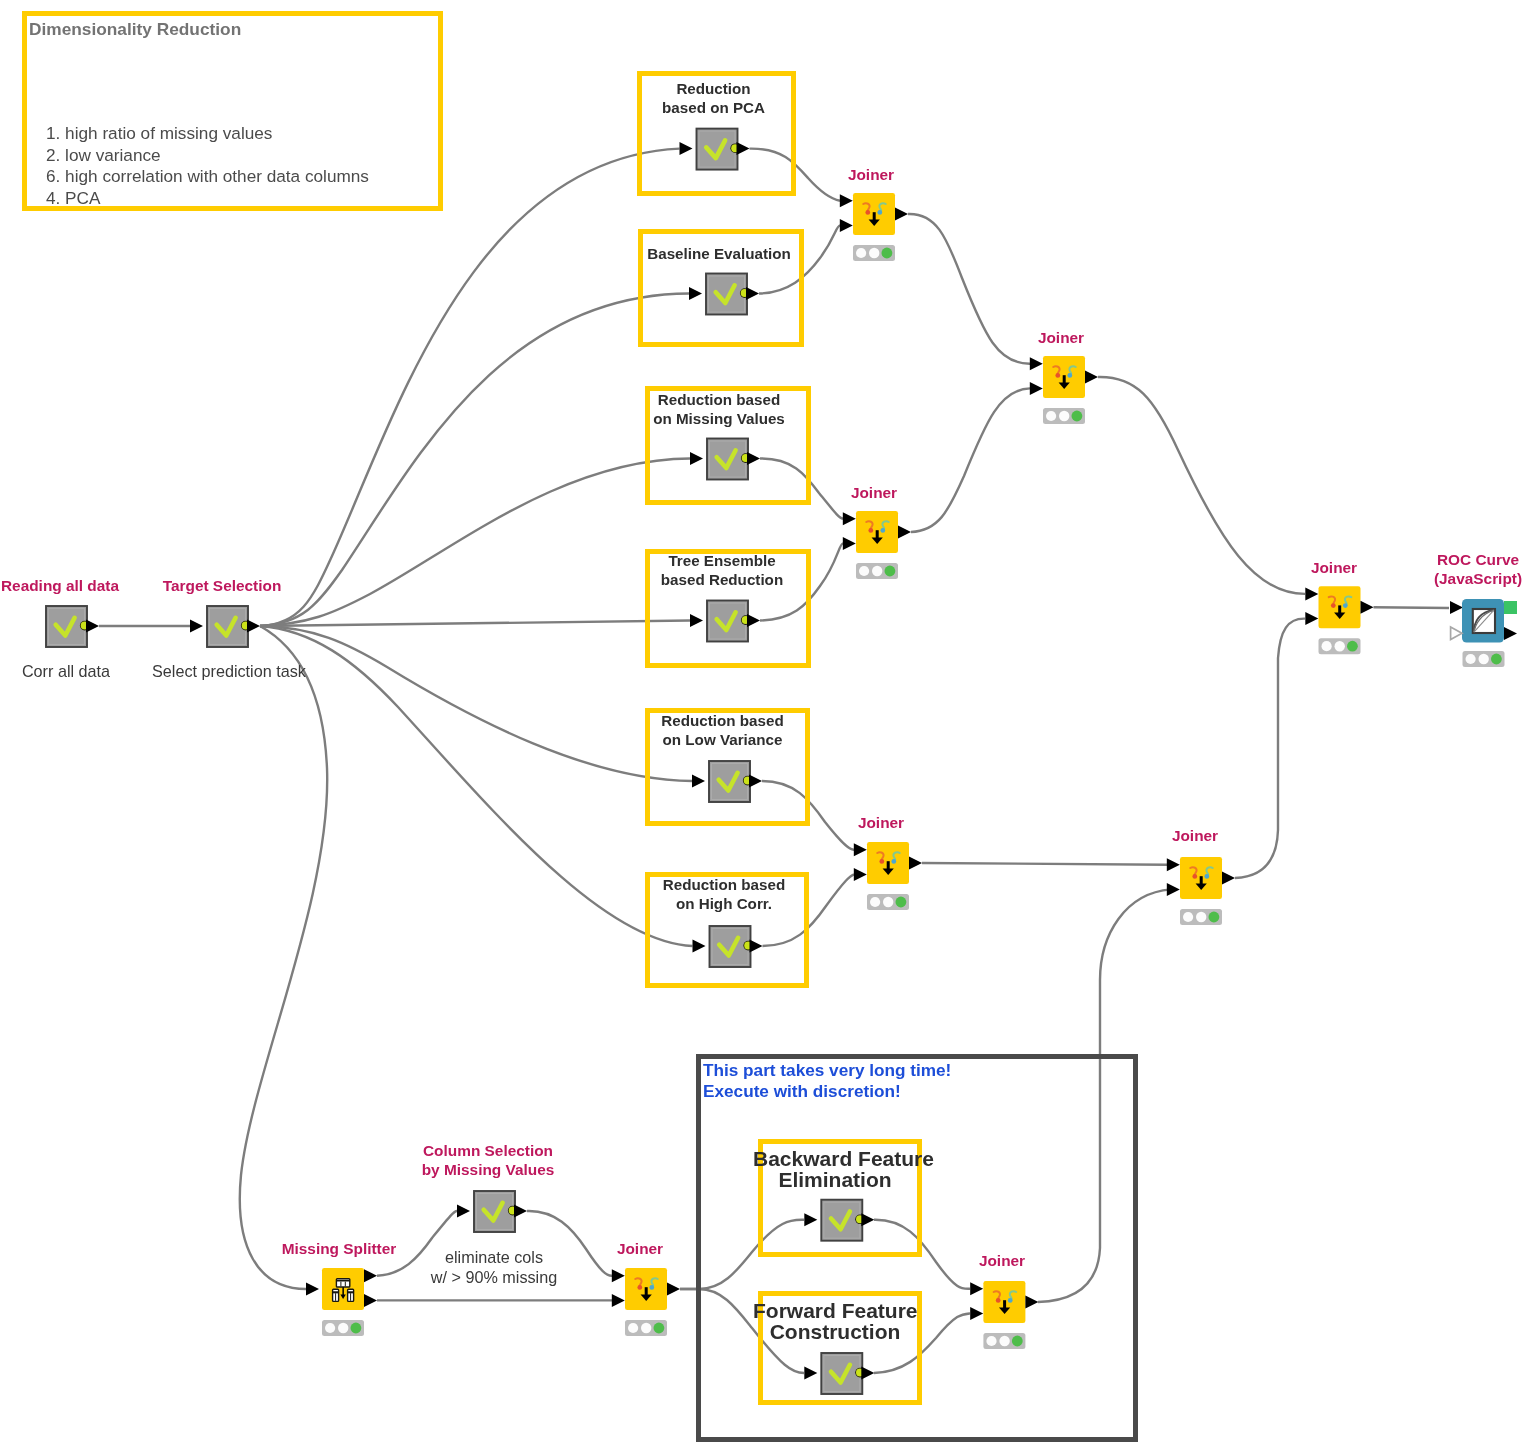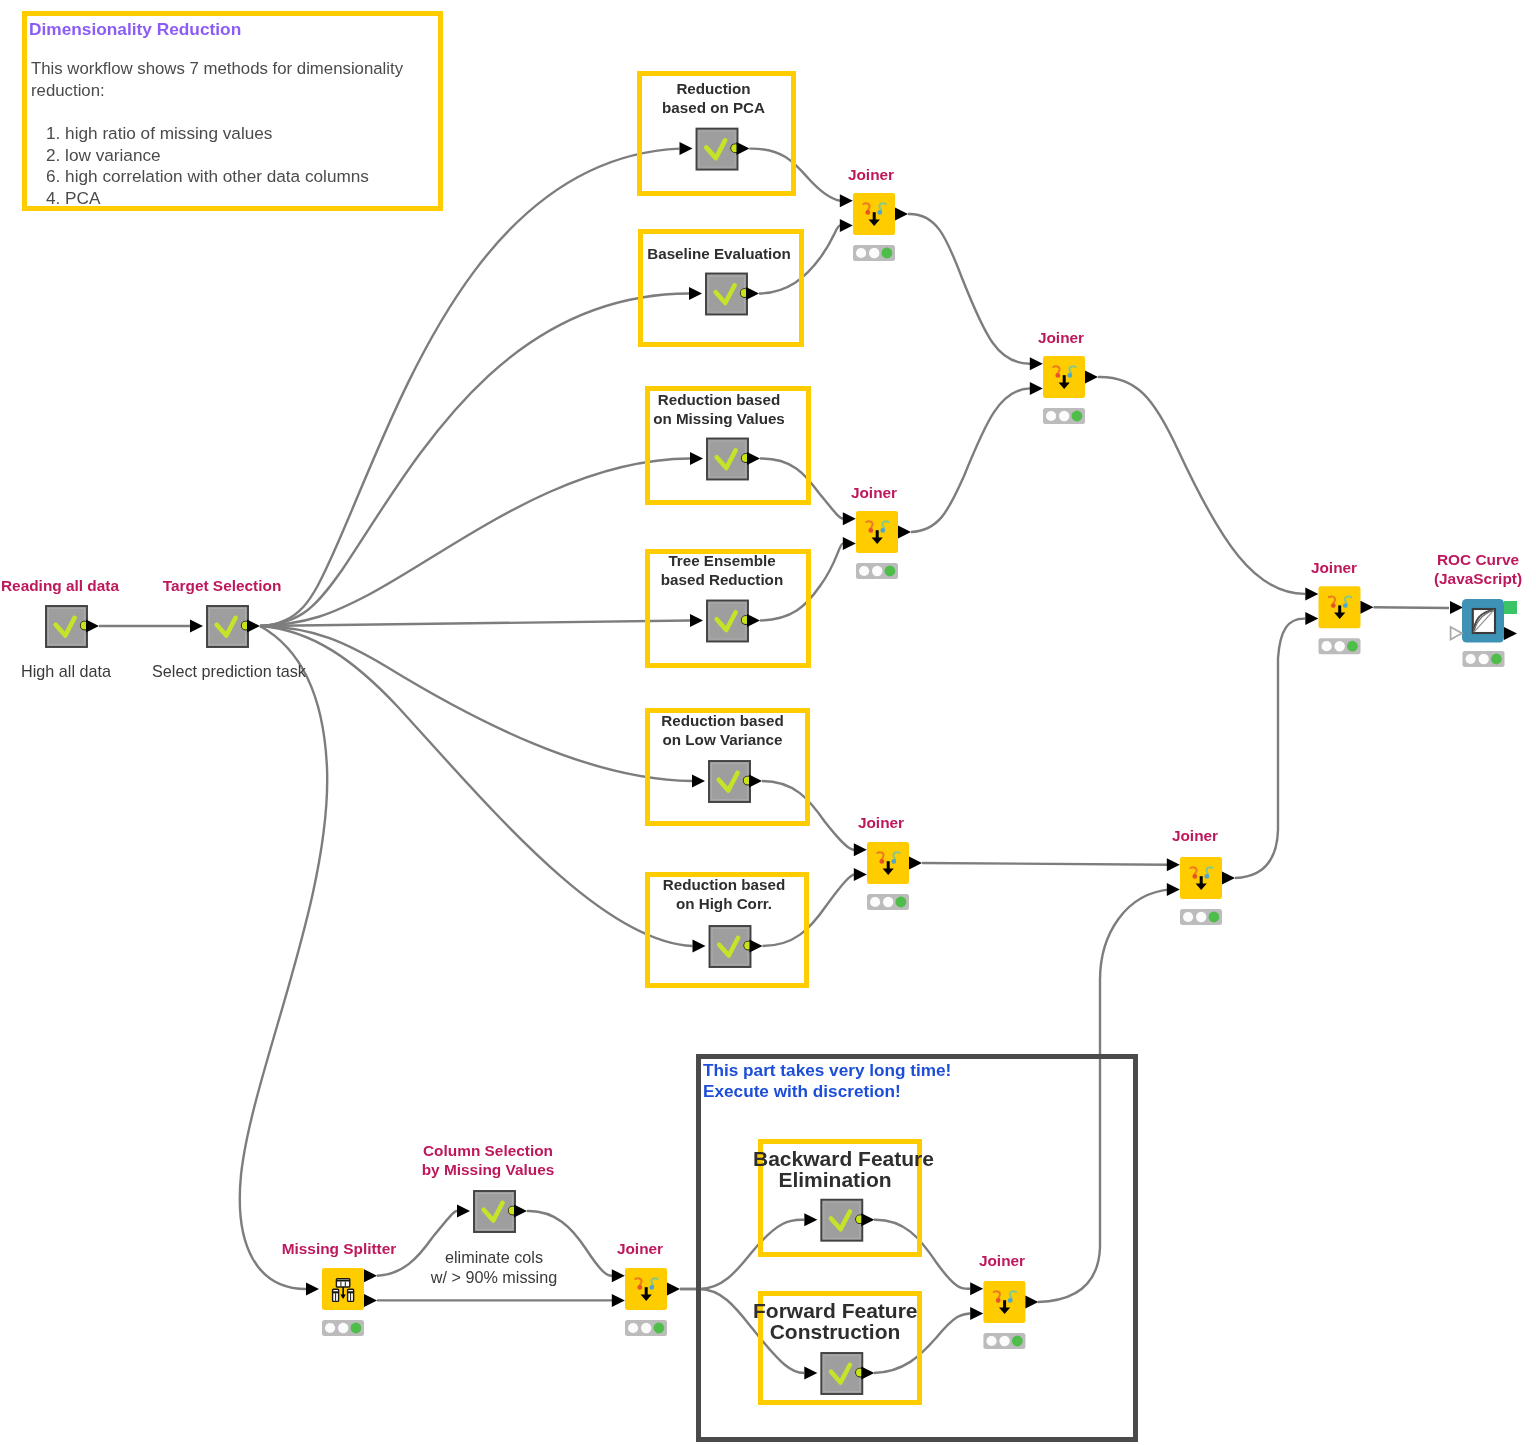--- a/index.html
+++ b/index.html
@@ -3,21 +3,21 @@
 <meta charset="utf-8">
 <style>
 html,body{margin:0;padding:0;background:#ffffff;}
 body{width:1536px;height:1445px;position:relative;overflow:hidden;
      font-family:"Liberation Sans",sans-serif;}
 #canvas{position:absolute;left:0;top:0;width:1536px;height:1445px;background:#fff;}
 svg.scene{position:absolute;left:0;top:0;width:1536px;height:1445px;}
 
 
 .note{position:absolute;border:5px solid #FFCC00;background:#fff;box-sizing:border-box;}
-.note-title{position:absolute;font-weight:bold;font-size:17.3px;color:#8b5cf6;}
+.note-title{position:absolute;font-weight:bold;font-size:17.3px;color:#737373;}
 .note-p{position:absolute;font-size:16.8px;color:#4b4b4b;line-height:22px;white-space:pre;}
 .note-ol{position:absolute;margin:0;padding:0;list-style:none;font-size:17.2px;color:#4b4b4b;
          line-height:21.7px;}
 .note-ol li{white-space:pre;}
 
 
 .warnbox{position:absolute;border:5px solid #4a4a4a;background:transparent;box-sizing:border-box;}
 .warntext{position:absolute;color:#1d4ed8;font-weight:bold;font-size:17.2px;line-height:21.4px;white-space:pre;}
 
 
@@ -173,22 +173,20 @@
 <div class="grp" style="left:758px;top:1291px;width:164px;height:114px;"></div>
 <div class="grp-title big" style="left:753px;top:1301px;width:164px;">Forward Feature
 Construction</div>
 
 <div class="warnbox" style="left:696px;top:1054px;width:442px;height:388px;"></div>
 <div class="warntext" style="left:703px;top:1060px;">This part takes very long time!
 Execute with discretion!</div>
 
 <div class="note" style="left:22px;top:11px;width:421px;height:200px;"></div>
 <div class="note-title" style="left:29px;top:19px;">Dimensionality Reduction</div>
-<div class="note-p" style="left:31px;top:58px;">This workflow shows 7 methods for dimensionality
-reduction:</div>
 <ol class="note-ol" style="left:38px;top:123px;margin-left:8px;">
   <li>1. high ratio of missing values</li>
   <li>2. low variance</li>
   <li>6. high correlation with other data columns</li>
   <li>4. PCA</li>
 </ol>
 
 <svg class="scene" viewBox="0 0 1536 1445">
  <g>
    <use href="#gmeta" x="45" y="605"></use>
@@ -322,21 +320,21 @@
  <g>
    <use href="#ptri" x="306" y="1282.5"></use>
    <use href="#gsplit" x="322" y="1268"></use>
    <use href="#ptri" x="364" y="1269.2"></use>
    <use href="#ptri" x="364" y="1293.9"></use>
    <use href="#gstatus" x="322" y="1320"></use>
  </g>
 </svg>
 
 <div class="nlab" style="left:0.5px;top:576px;width:119px;">Reading all data</div>
-<div class="nsub" style="left:18px;top:661px;width:96px;">High all data</div>
+<div class="nsub" style="left:18px;top:661px;width:96px;">Corr all data</div>
 <div class="nlab" style="left:162px;top:576px;width:120px;">Target Selection</div>
 <div class="nsub" style="left:152px;top:661px;width:152px;">Select prediction task</div>
 
 <div class="nlab" style="left:821px;top:165px;width:100px;">Joiner</div>
 <div class="nlab" style="left:1011px;top:328px;width:100px;">Joiner</div>
 <div class="nlab" style="left:824px;top:483px;width:100px;">Joiner</div>
 <div class="nlab" style="left:831px;top:813px;width:100px;">Joiner</div>
 <div class="nlab" style="left:1145px;top:826px;width:100px;">Joiner</div>
 <div class="nlab" style="left:1284px;top:558px;width:100px;">Joiner</div>
 <div class="nlab" style="left:590px;top:1239px;width:100px;">Joiner</div>

